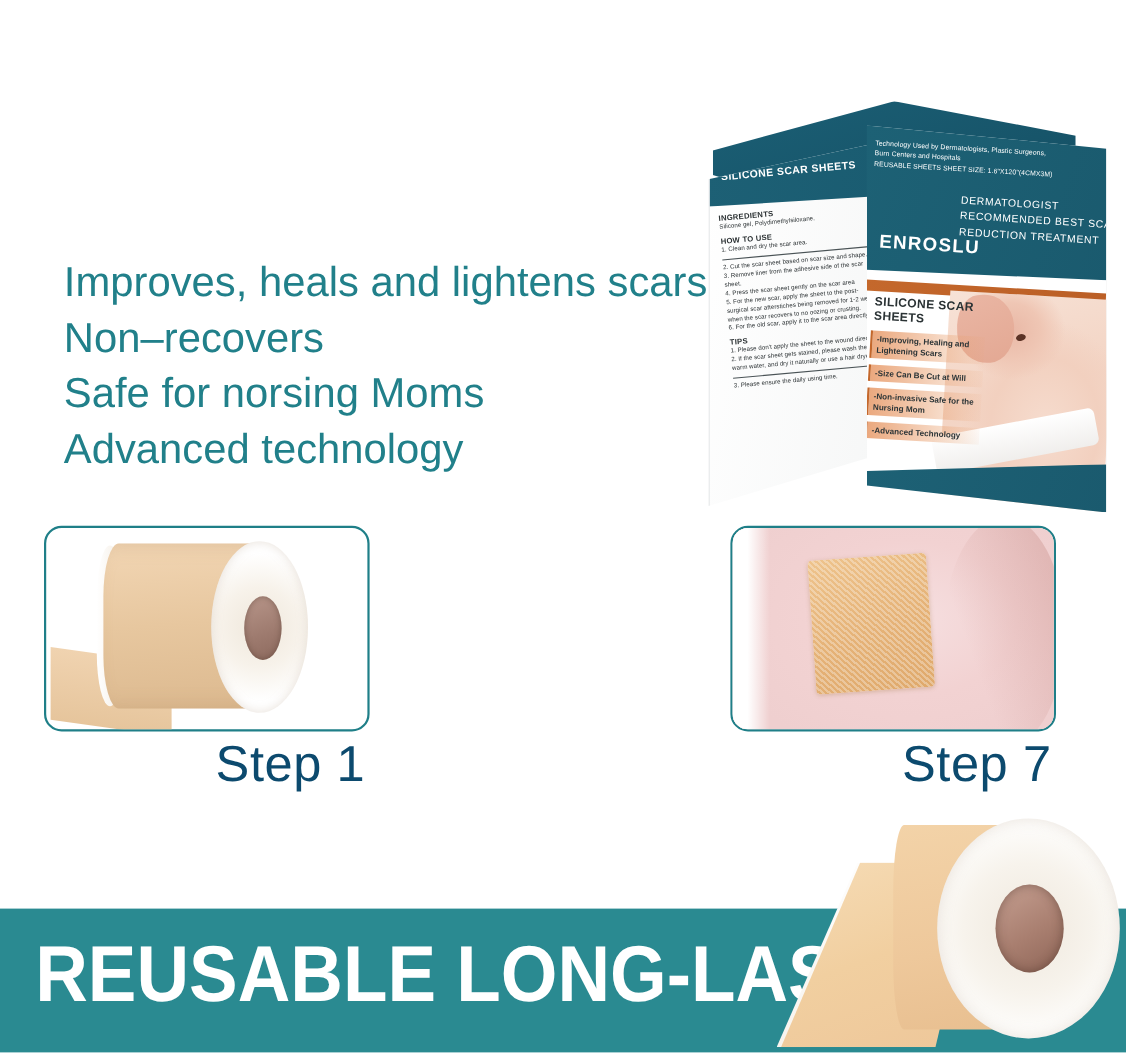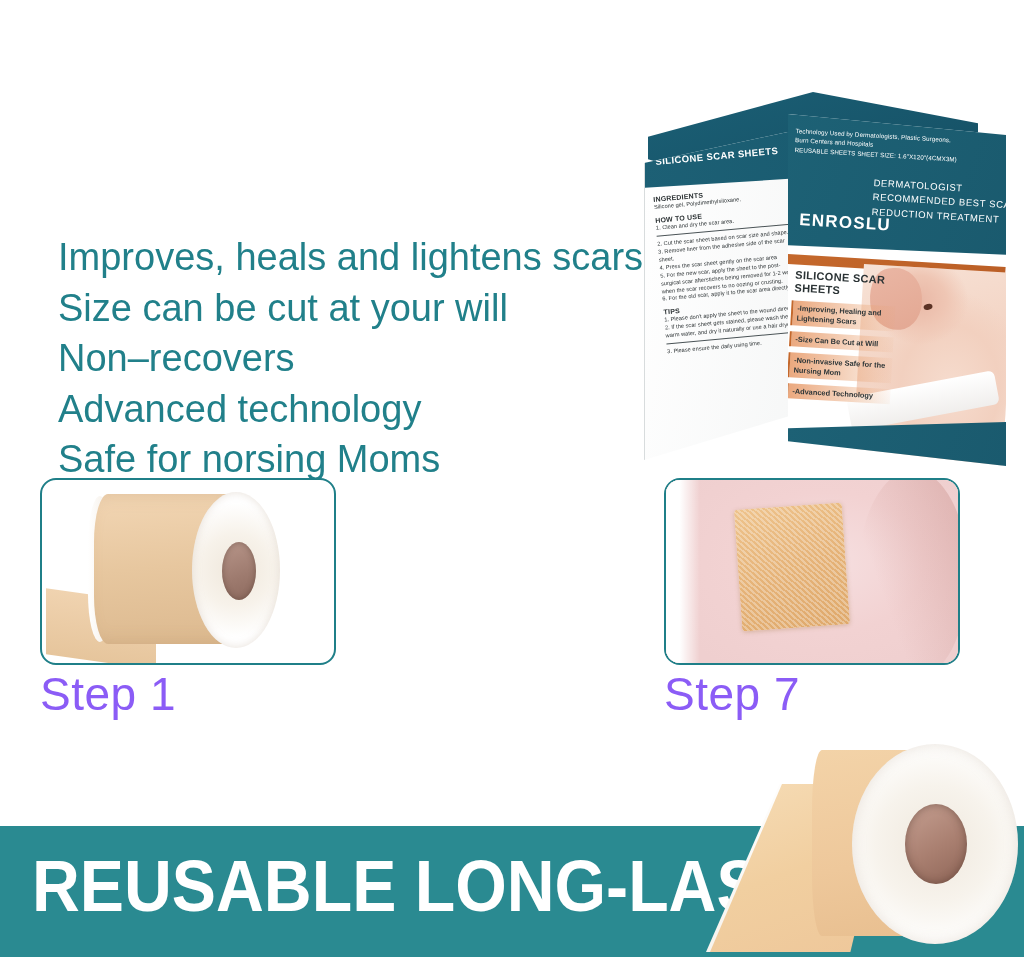--- a/index.html
+++ b/index.html
@@ -296,23 +296,23 @@
     position: relative;
     width: 100%;
     height: 183px;
     border: 2px solid #1f7f88;
     border-radius: 16px;
     background: #ffffff;
     overflow: hidden;
   }
   .step-label {
     margin-top: 2px;
-    text-align: left;
+    text-align: right;
     font-size: 46px;
-    color: #8b5cf6;
+    color: #0c4a6e;
     letter-spacing: 0.5px;
   }
 
   
   .roll-body {
     position: absolute;
     left: 52px; top: 14px;
     width: 160px; height: 150px;
     background: linear-gradient(175deg, #f2d6b4 0%, #e7c79f 48%, #dcb98f 100%);
     border-radius: 14px / 48px;
@@ -516,24 +516,23 @@
   }
 </style>
 </head>
 <body>
 
 <div id="page">
 
 
   <div id="bullets">
     <div class="bullet-line">Improves, heals and lightens scars</div>
-    <div class="bullet-line">Size can be cut at your will</div>
     <div class="bullet-line">Non–recovers</div>
+    <div class="bullet-line">Safe for norsing Moms</div>
     <div class="bullet-line">Advanced technology</div>
-    <div class="bullet-line">Safe for norsing Moms</div>
   </div>
 
   <div id="product-box">
 
     <div class="box-top"></div>
 
     <div class="box-side">
       <div class="side-header"></div>
       <div class="side-header-text">SILICONE SCAR SHEETS</div>
 

